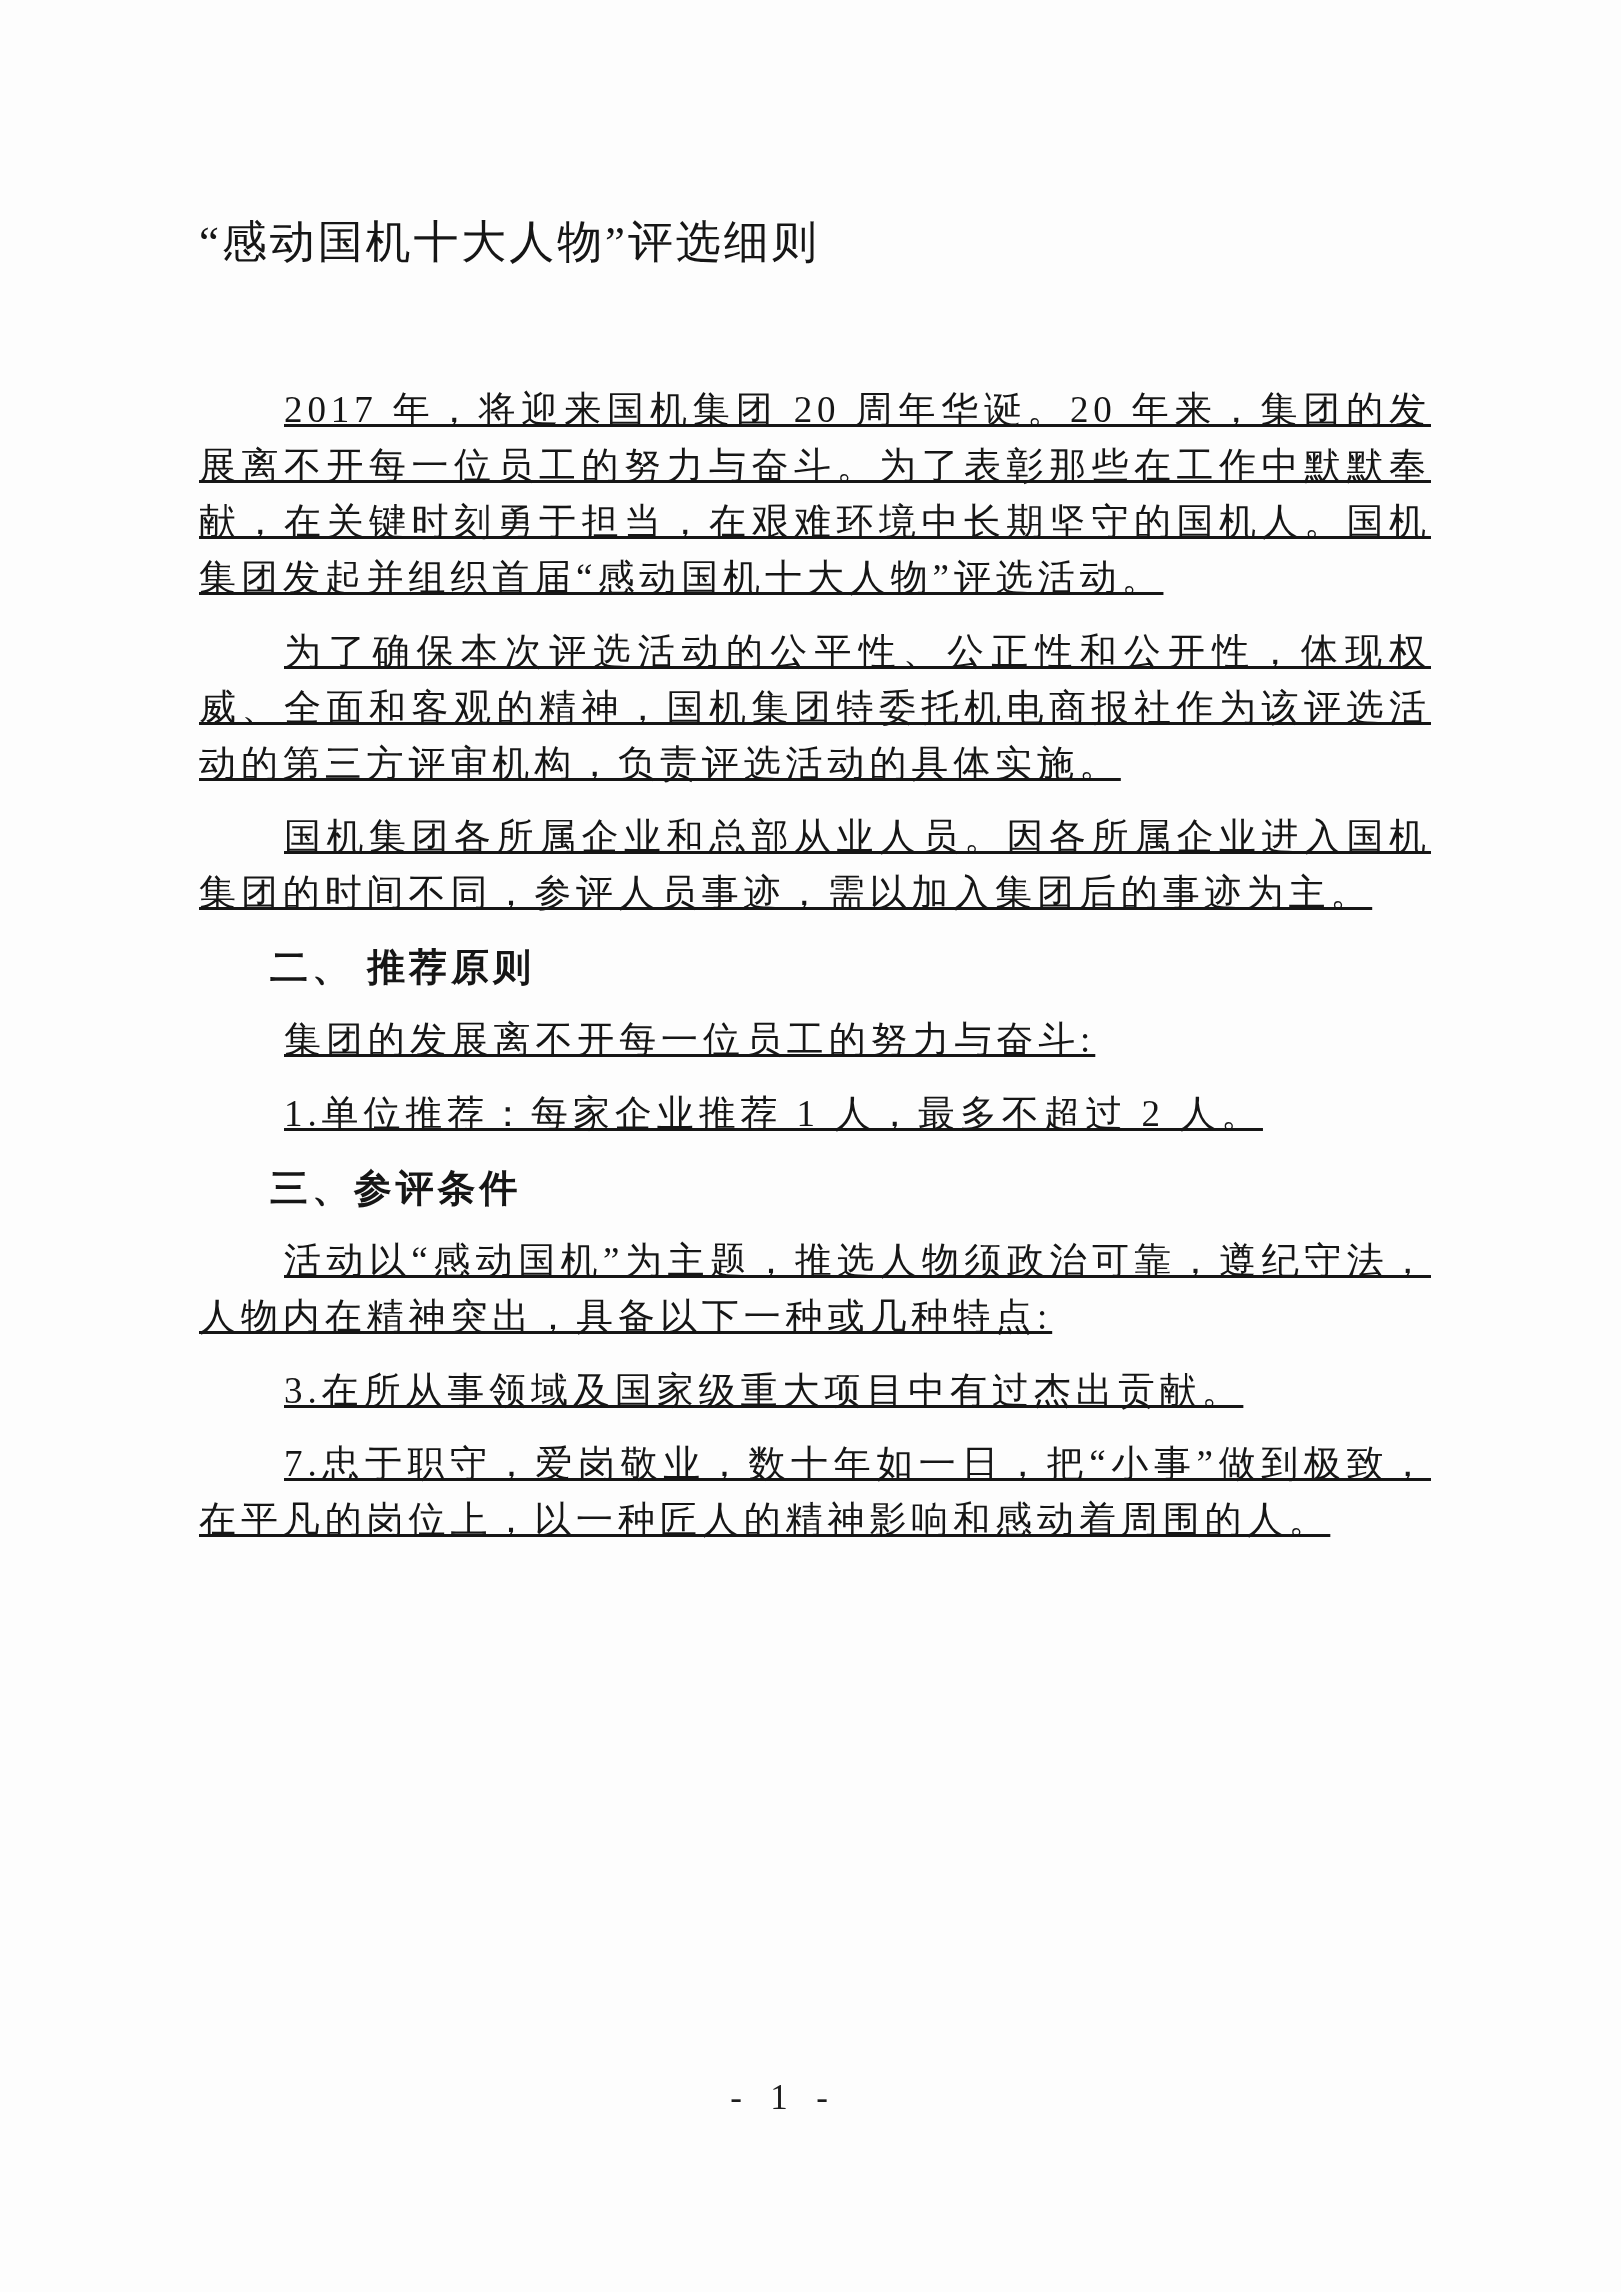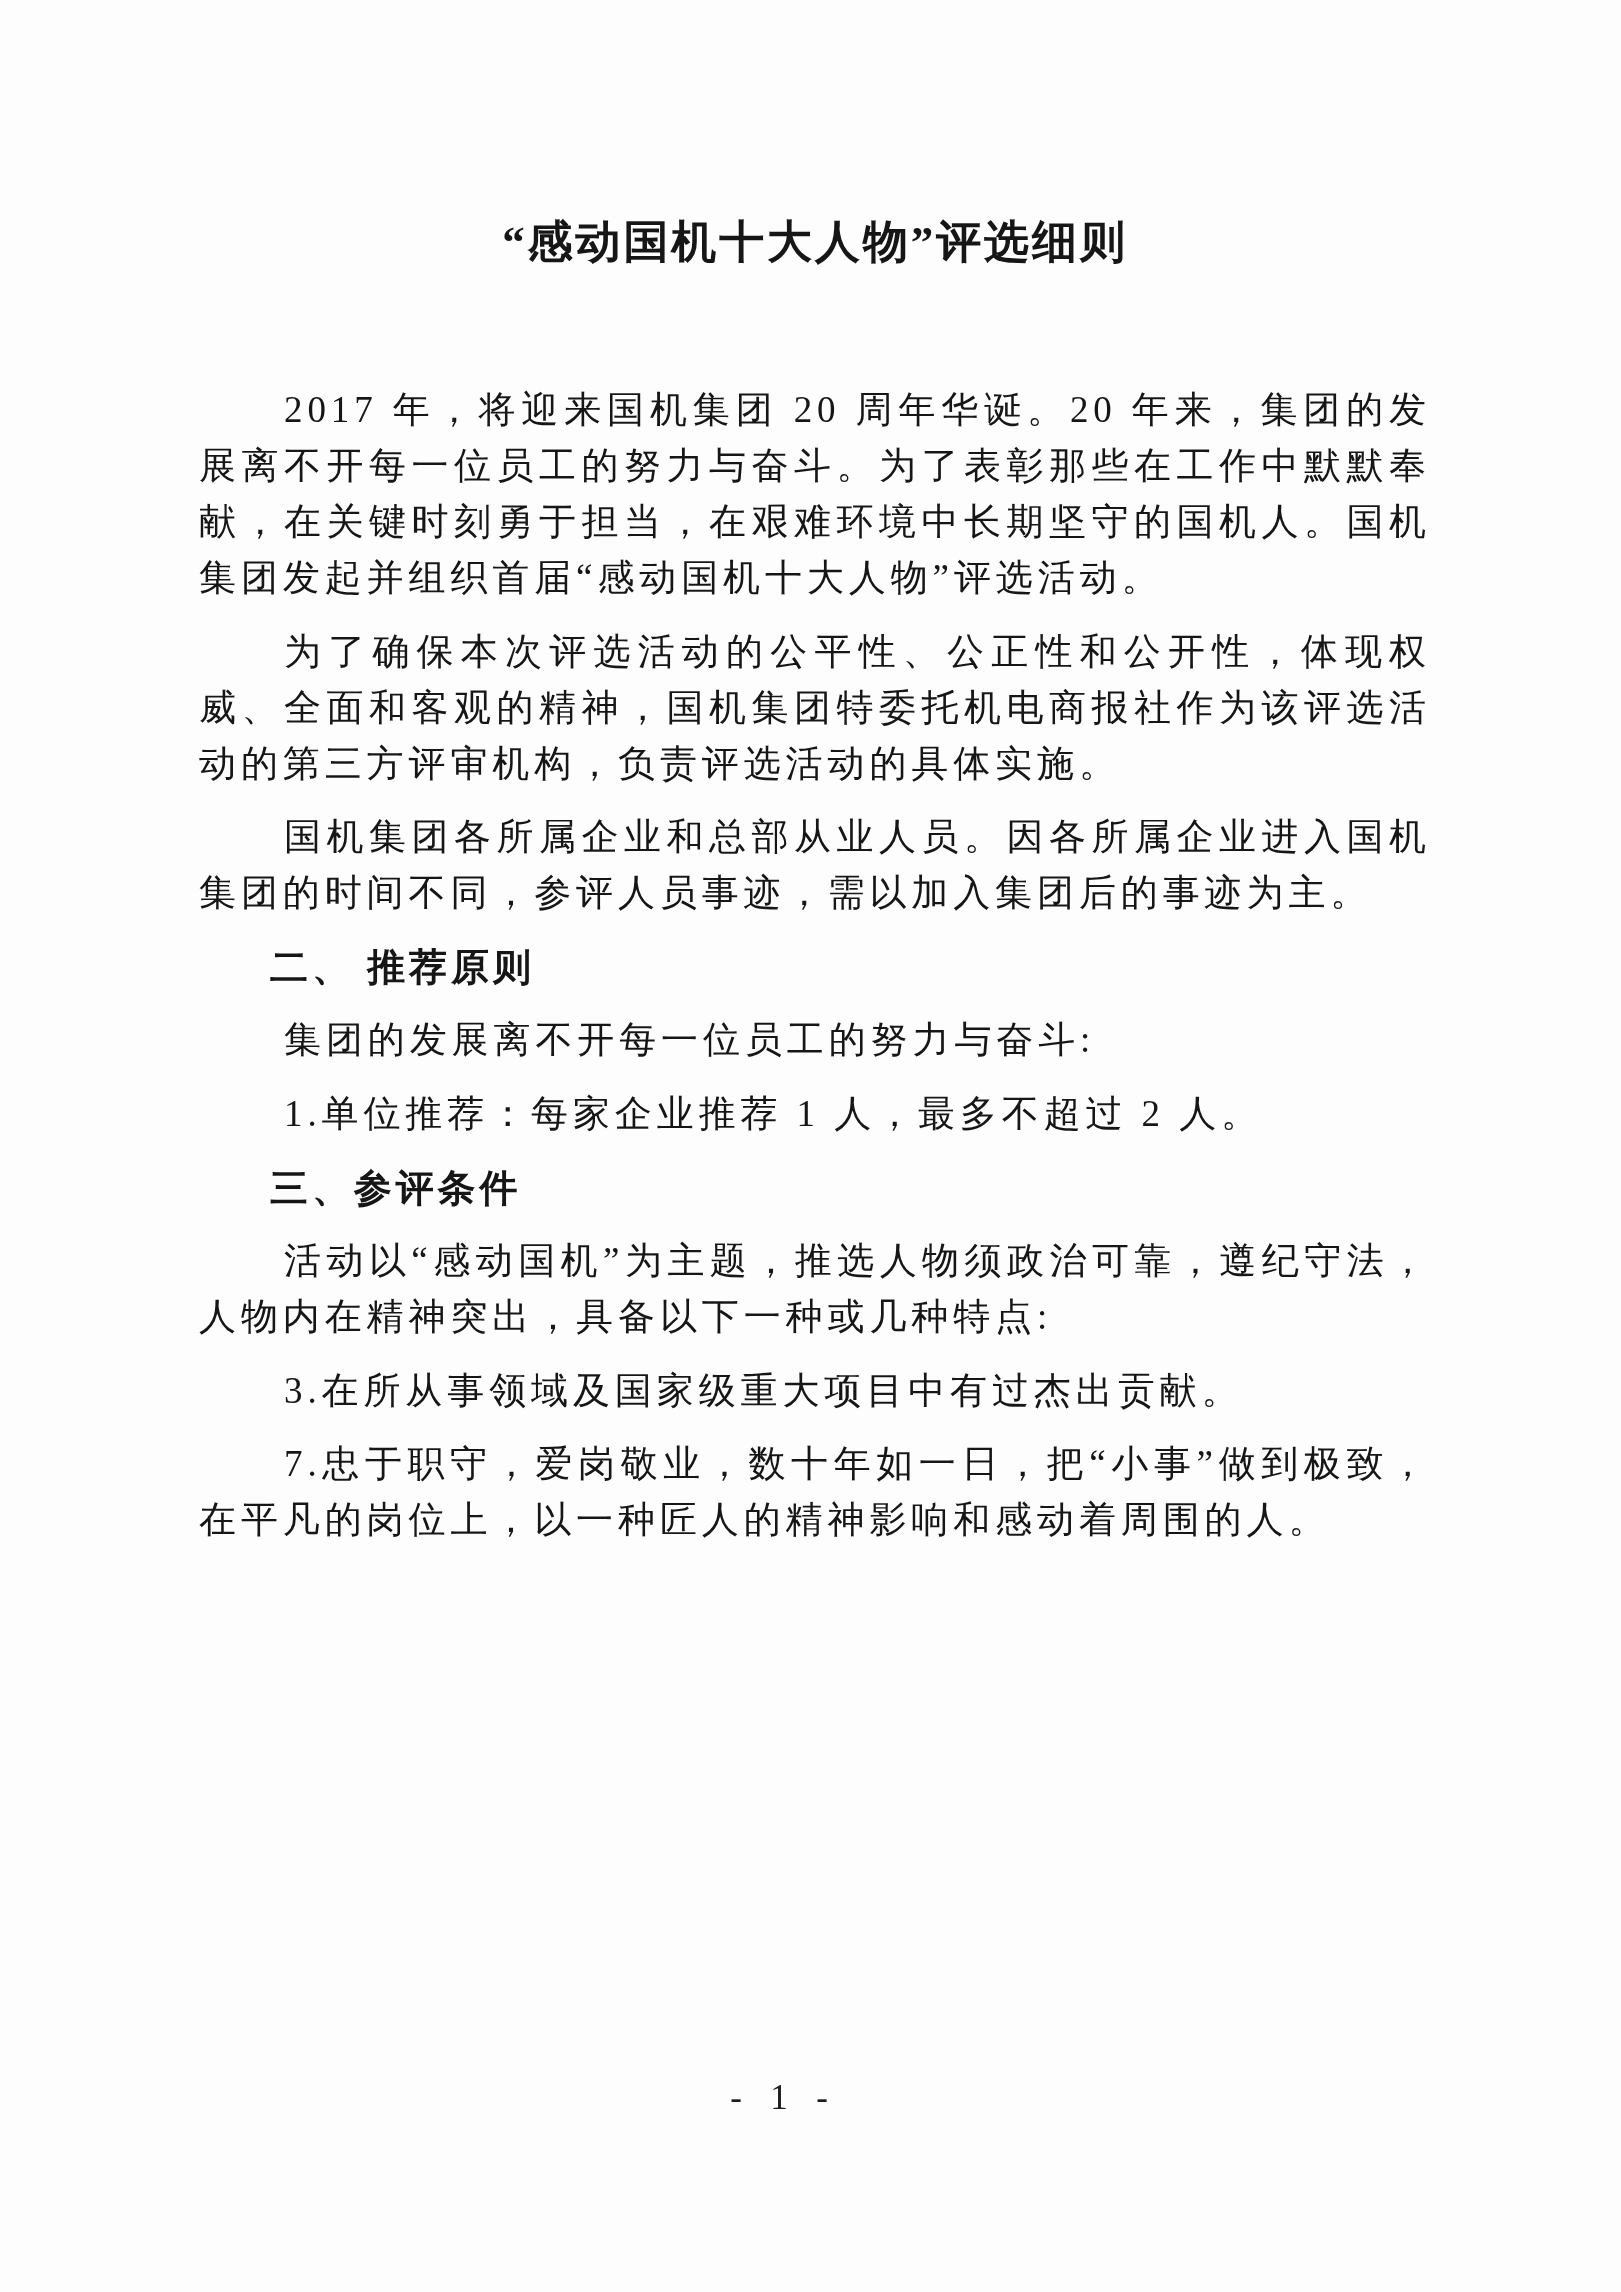--- a/index.html
+++ b/index.html
@@ -19,32 +19,32 @@
   .content {
     position: absolute;
     left: 199px;
     top: 213px;
     width: 1232px;
   }
   .doc-title {
     margin: 0 0 110px 0;
     font-size: 45px;
     line-height: 59px;
-    font-weight: 700;
-    text-align: center;
+    font-weight: 400;
     letter-spacing: 2.9px;
     white-space: nowrap;
   }
   .para {
     margin: 0 0 17.6px 0;
     font-size: 37px;
     line-height: 56px;
     letter-spacing: 4.9px;
     text-align: justify;
     text-indent: 85px;
+    text-decoration: underline;
   }
   .heading {
     margin: 0 0 17.6px 0;
     font-size: 38px;
     line-height: 56px;
     font-weight: 700;
     letter-spacing: 3.9px;
     text-indent: 71px;
   }
   .footer {

